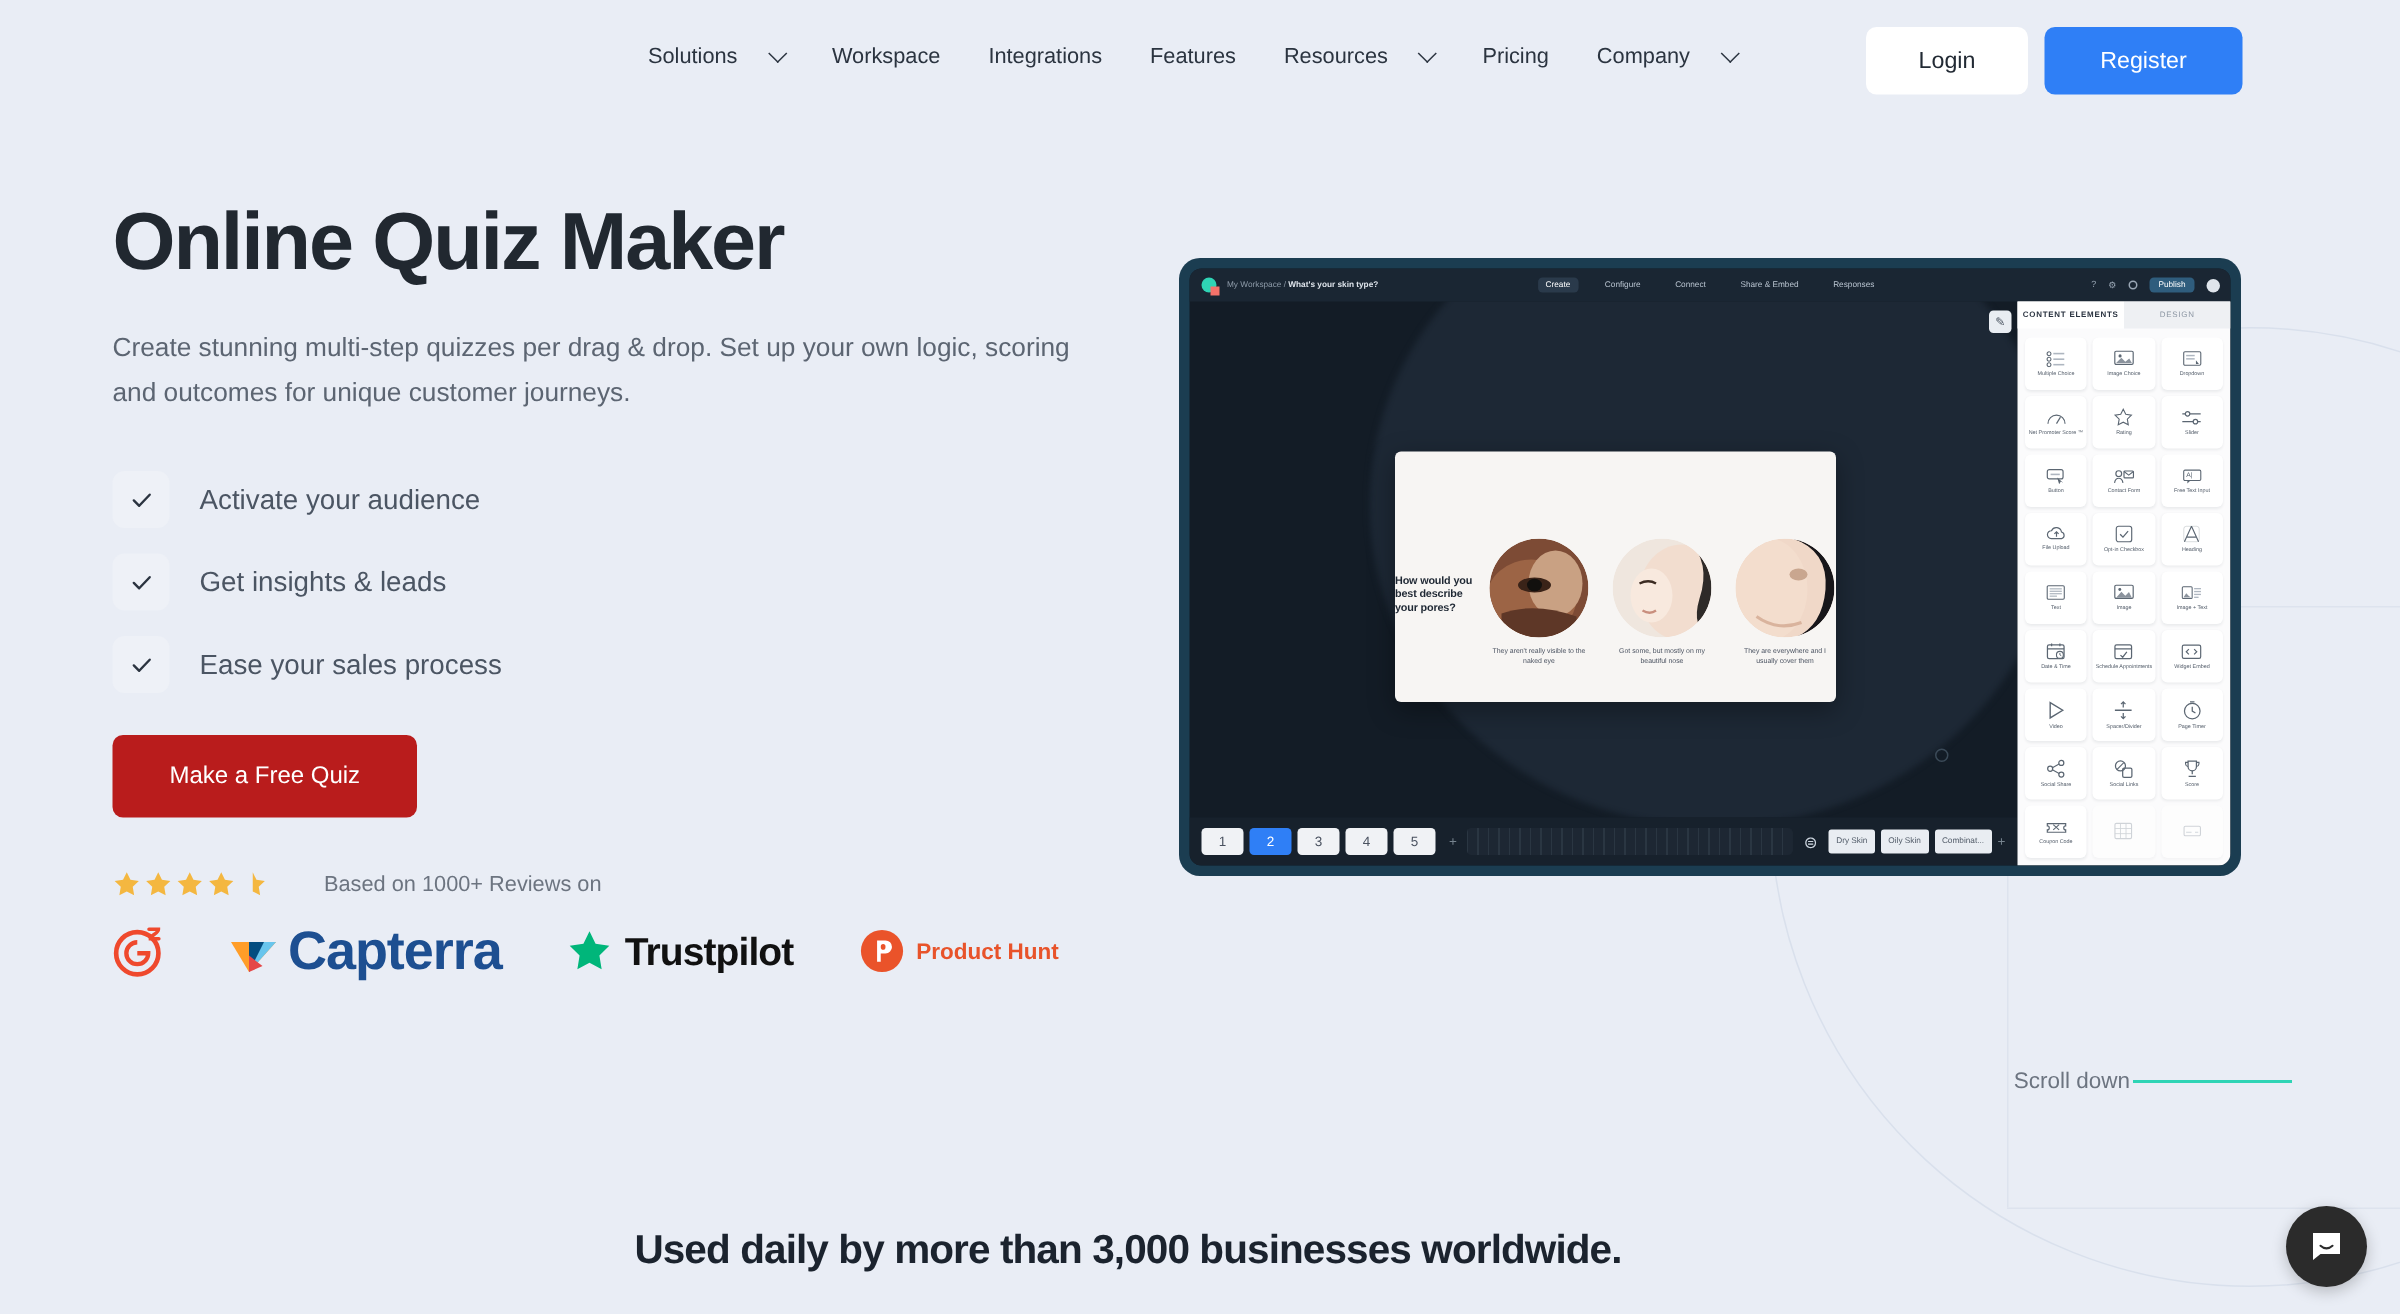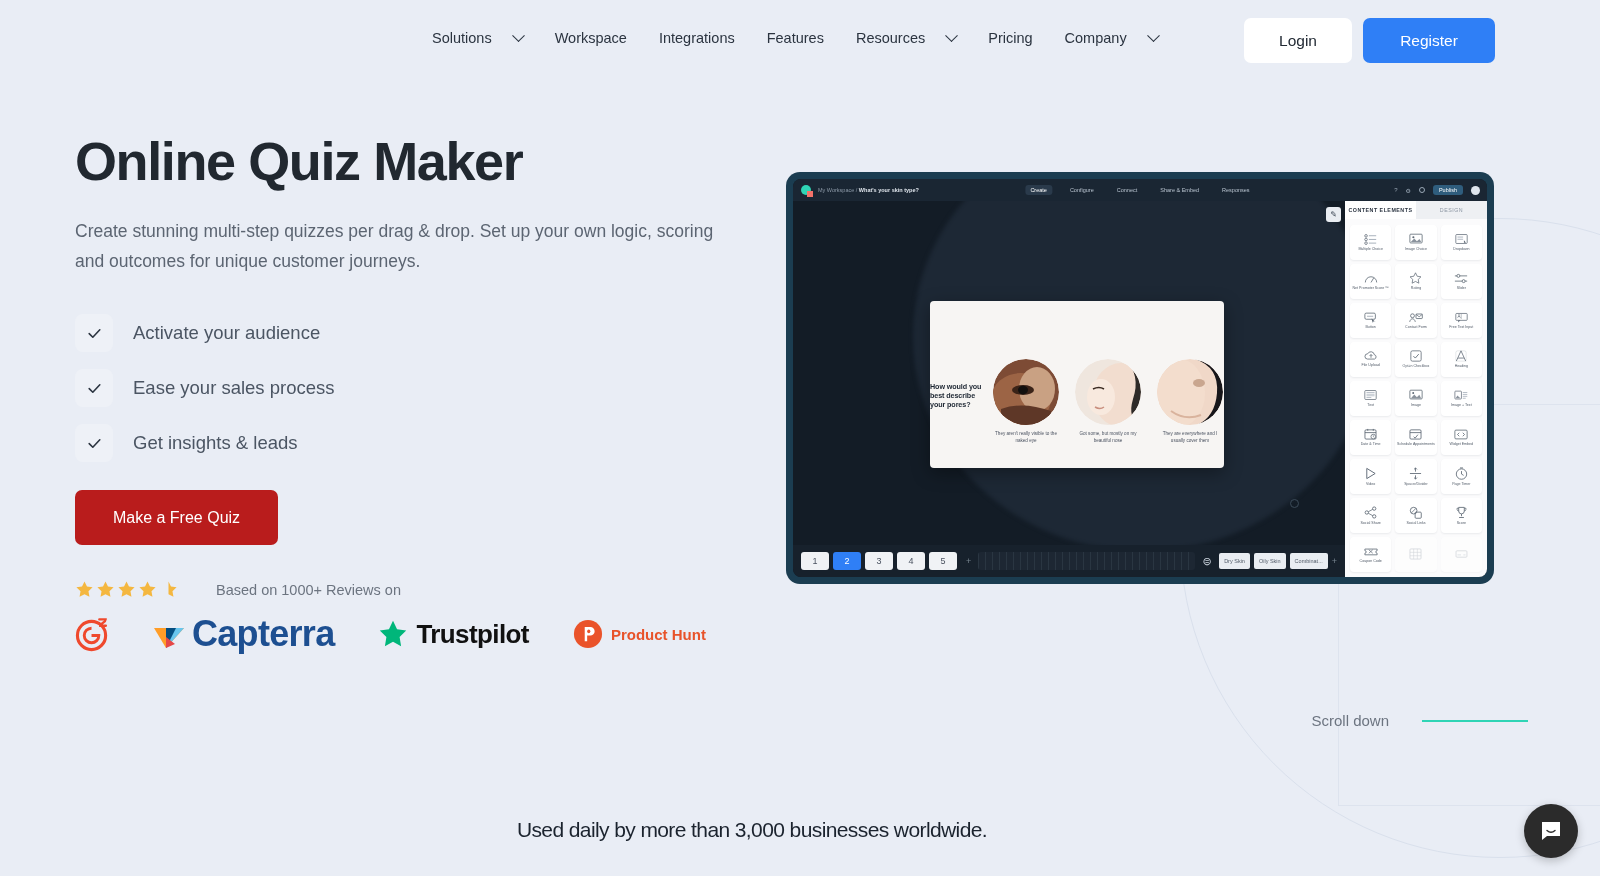--- a/index.html
+++ b/index.html
@@ -164,26 +164,26 @@
     gap: 4px; padding: 6px 5px; overflow: hidden; align-content: start; }
   .el {
     background: #fff; border-radius: 4px; height: 35px;
     display: flex; flex-direction: column; align-items: center; justify-content: center; gap: 2px;
     box-shadow: 0 1px 2px rgba(20,30,45,.07);
   }
   .el svg { display: block; }
   .el-lab { font-size: 3.6px; color: #515b68; text-align: center; line-height: 1.25; padding: 0 1px; }
 
   
-  .scroll-down { position: absolute; right: 72px; top: 712px; display: flex; align-items: center; gap: 33px; }
+  .scroll-down { position: absolute; right: 72px; top: 712px; display: flex; align-items: center; gap: 2px; }
   .scroll-text { font-size: 15px; color: #6c7480; }
   .scroll-line { width: 106px; height: 2px; background: #2fd4b5; }
   .used-daily {
     position: absolute; left: 0; top: 818px; width: 1504px; text-align: center;
-    font-size: 21px; font-weight: normal; color: #1b232e; letter-spacing: -0.6px;
+    font-size: 27px; font-weight: bold; color: #1b232e; letter-spacing: -0.6px;
   }
   .chat {
     position: absolute; right: 22px; bottom: 18px; width: 54px; height: 54px;
     border-radius: 50%; background: #2b2b2b; display: flex; align-items: center; justify-content: center;
     box-shadow: 0 3px 10px rgba(0,0,0,.22); cursor: pointer;
   }
 </style>
 </head>
 <body>
 
@@ -242,29 +242,29 @@
             </svg>
         </div>
         <div class="check-label">Activate your audience</div>
       </div>
       <div class="check-row">
         <div class="check-box">
           <svg width="17" height="17" viewBox="0 0 17 17">
               <path d="M3.2 8.6 L6.8 12.2 L13.8 4.8" stroke="#2b3440" stroke-width="1.6" fill="none" stroke-linecap="round" stroke-linejoin="round"></path>
             </svg>
         </div>
-        <div class="check-label">Ease your sales process</div>
+        <div class="check-label">Get insights &amp; leads</div>
       </div>
       <div class="check-row">
         <div class="check-box">
           <svg width="17" height="17" viewBox="0 0 17 17">
               <path d="M3.2 8.6 L6.8 12.2 L13.8 4.8" stroke="#2b3440" stroke-width="1.6" fill="none" stroke-linecap="round" stroke-linejoin="round"></path>
             </svg>
         </div>
-        <div class="check-label">Get insights &amp; leads</div>
+        <div class="check-label">Ease your sales process</div>
       </div>
     </div>
 
     <div class="cta">Make a Free Quiz</div>
 
     <div class="rating-row">
       <div class="stars">
         <svg width="19" height="19" viewBox="0 0 20 20">
             <path d="M10 1.5l2.6 5.4 5.9.8-4.3 4.1 1 5.9L10 15l-5.2 2.7 1-5.9L1.5 7.7l5.9-.8z" fill="#f4b740"></path>
           </svg>

